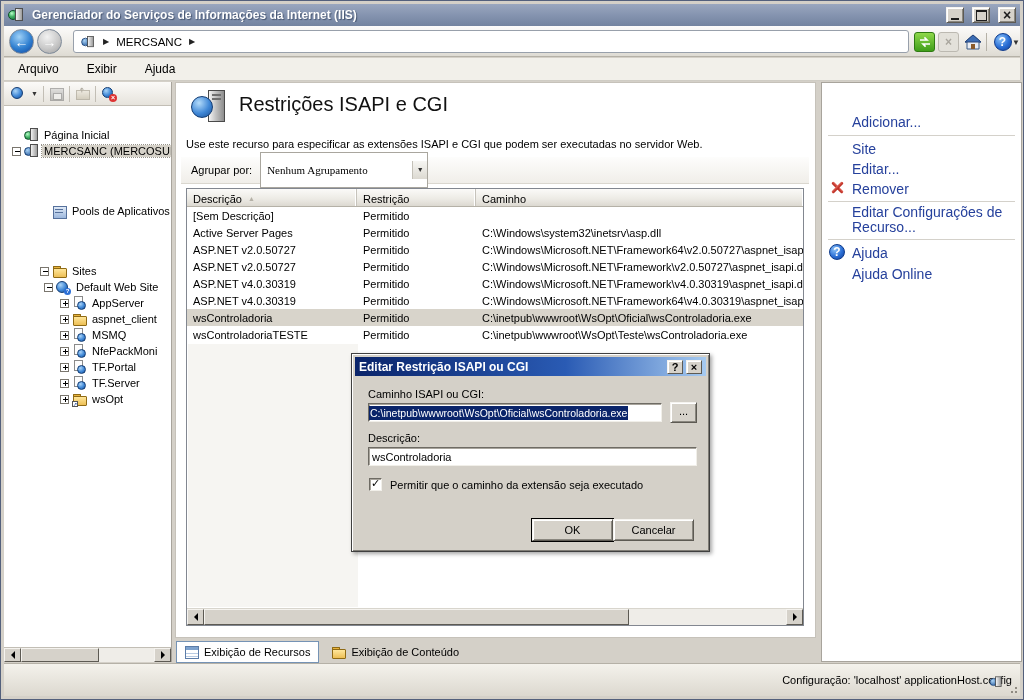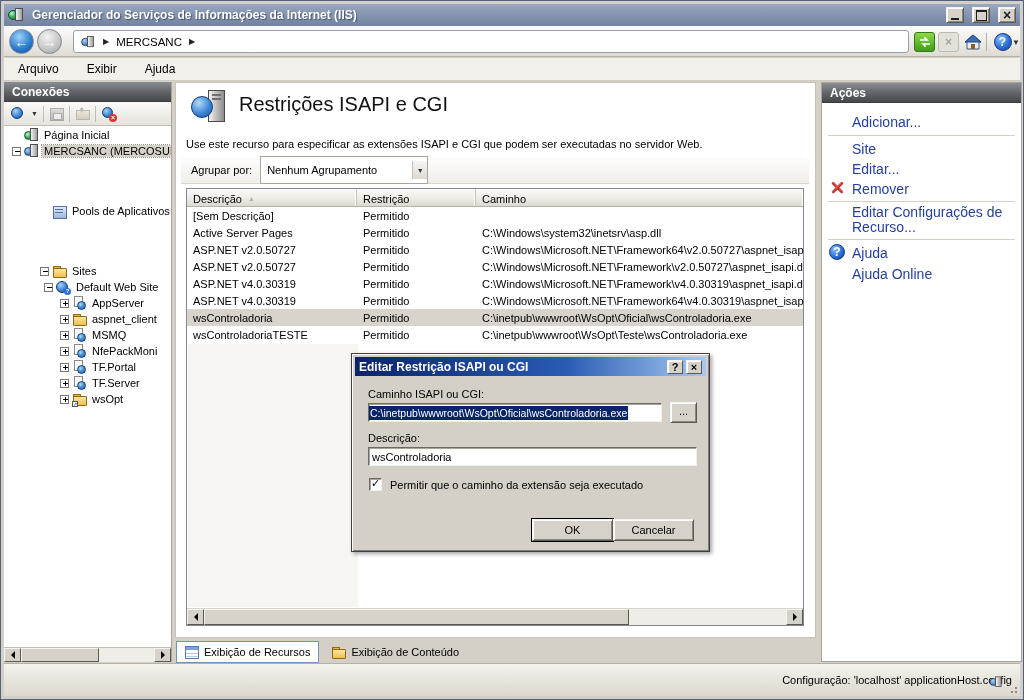--- a/index.html
+++ b/index.html
@@ -114,22 +114,22 @@
   .feat-icon .tower { position:absolute; right:2px; top:1px; width:17px; height:32px;
     background:linear-gradient(90deg,#f4f4f4 0%,#c2c2c2 45%,#8d8d8d 100%); border:1px solid #4a4a4a; }
   .feat-icon .vent { position:absolute; right:6px; width:9px; height:2px; background:#6f6f6f; }
   .feat-icon .ball { position:absolute; left:0; top:7px; width:22px; height:22px; border-radius:50%;
     background:radial-gradient(circle at 35% 30%,#b3dbfa 0%,#3f87d6 55%,#1b4f94 100%); border:1px solid #123c74; }
   .page-title { left:238px; top:92px; font-size:20px; color:#111; }
   .page-desc { left:185px; top:137px; font-size:11px; }
   .groupbar { left:180px; top:156px; width:628px; height:27px;
     background:linear-gradient(180deg,#fdfdfc,#f0eee9); border-bottom:1px solid #dad7cf;
     display:flex; align-items:center; padding-left:10px; gap:8px; }
-  .groupdd { width:168px; height:28px; background:#fff; border:1px solid #a9a69e; display:flex; align-items:center;
-    padding-left:6px; gap:4px; }
+  .groupdd { width:168px; height:36px; background:#fff; border:1px solid #a9a69e; display:flex; align-items:center;
+    padding-left:6px; gap:4px;font-family:Liberation Serif, serif; }
   .groupdd .val { flex:1; }
   .groupdd .dbtn { width:15px; height:18px; display:flex; align-items:center; justify-content:center;
     background:linear-gradient(180deg,#f7f6f3,#dcd9d1); border-left:1px solid #c4c1b8; font-size:7px; color:#333; }
 
   
   .listview { left:185px; top:187px; width:618px; height:438px; background:#fff; border:1px solid #828790; }
   .lv-header { display:flex; height:18px; background:linear-gradient(180deg,#fbfaf8 0%,#eceae4 60%,#dcd9d1 100%);
     border-bottom:1px solid #b5b1a7; }
   .lv-h { padding:2px 4px 0 6px; border-right:1px solid #c6c3bb; box-shadow:inset -1px 0 0 #fff; white-space:nowrap;
     display:flex; align-items:center; gap:6px; }
@@ -254,21 +254,20 @@
     </div>
   <div class="abs tbcaret">▼</div>
 
   <div class="abs menubar">
     <span>Arquivo</span>
     <span>Exibir</span>
     <span>Ajuda</span>
   </div>
 
   <div class="abs left-panel">
-    <div class="panel-header">Conexões</div>
     <div class="tree-toolbar">
       <span class="ico ico-globe">
           <span class="g" style="left:1px;top:1px;width:12px;height:12px"></span>
         </span>
       <span class="ddcaret">▼</span>
       <span class="tsep"></span>
       <span class="ico ico-disk" style="opacity:.5"></span>
       <span class="tsep"></span>
       <span class="ico ico-up" style="opacity:.5"></span>
       <span class="tsep"></span>
@@ -464,21 +463,20 @@
       <span class="ico-grid"></span>
       <span>Exibição de Recursos</span>
     </div>
     <div class="tab">
       <span class="ico ico-folder" style="width:15px;height:14px"></span>
       <span>Exibição de Conteúdo</span>
     </div>
   </div>
 
   <div class="abs actions-panel">
-    <div class="panel-header">Ações</div>
     <span class="act-item" style="top:31px">Adicionar...</span>
     <span class="act-sep" style="top:52px"></span>
     <span class="act-item" style="top:58px">Site</span>
     <span class="act-item" style="top:78px">Editar...</span>
     <span class="redx" style="top:97px"></span>
     <span class="act-item" style="top:98px">Remover</span>
     <span class="act-sep" style="top:118px"></span>
     <span class="act-item act-wrap" style="top:122px">Editar Configurações de Recurso...</span>
     <span class="act-sep" style="top:156px"></span>
     <span class="helpball" style="position:absolute;left:7px;top:161px;width:16px;height:16px">?</span>

